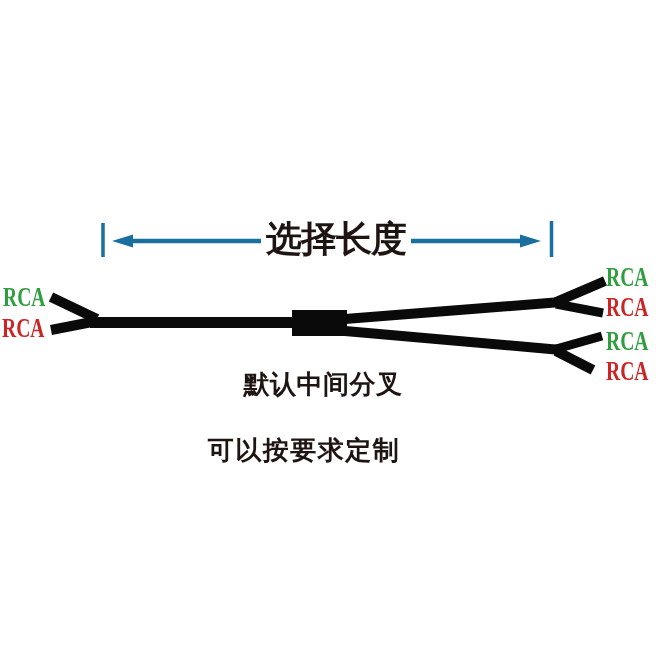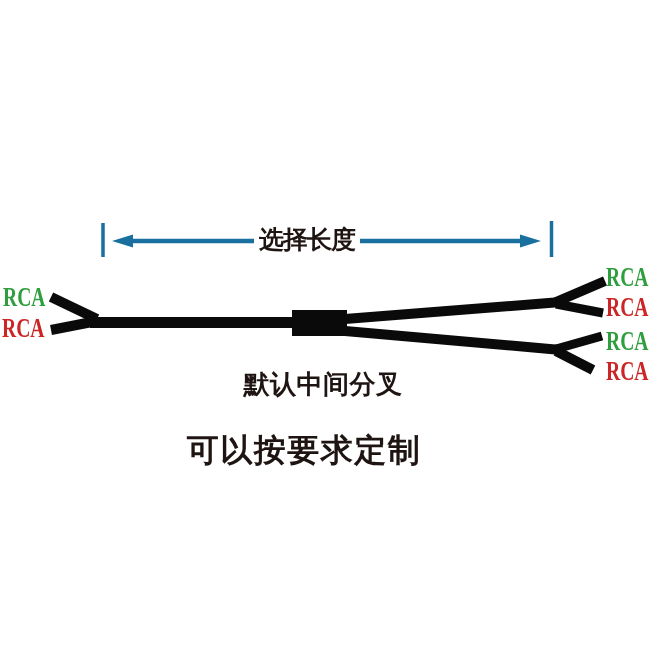--- a/index.html
+++ b/index.html
@@ -16,24 +16,24 @@
     position: absolute;
     left: 0; top: 0;
   }
   .arrow-part { stroke: var(--arrow, #196f9e); fill: none; }
   .arrow-fill { fill: var(--arrow, #196f9e); stroke: none; }
   .cable-part { stroke: var(--cable, #0a0a0a); fill: none; }
   .cable-fill { fill: var(--cable, #0a0a0a); stroke: none; }
 
   .length-label {
     position: absolute;
-    left: 307px;
+    left: 336px;
     top: 239px;
     transform: translate(-50%, -50%);
-    font-size: 25px;
+    font-size: 36px;
     font-weight: bold;
     letter-spacing: -1px;
     color: var(--text, #1e1412);
     background: var(--background, #ffffff);
     padding: 0 5px;
     white-space: nowrap;
   }
   .rca {
     position: absolute;
     font-family: "Liberation Serif", "DejaVu Serif", serif;
@@ -52,21 +52,21 @@
   .rca.rr2 { left: 606px; top: 357px; }
 
   .note {
     position: absolute;
     transform: translateX(-50%);
     font-weight: bold;
     color: var(--text, #1e1412);
     white-space: nowrap;
   }
   .note.n1 { left: 299px; top: 371px; font-size: 26px; line-height: 27px; letter-spacing: 0.5px; padding-left: 48px; }
-  .note.n2 { left: 304px; top: 436px; font-size: 32px; line-height: 28px; letter-spacing: 1.5px; }
+  .note.n2 { left: 304px; top: 436px; font-size: 26px; line-height: 28px; letter-spacing: 1.5px; }
 </style>
 </head>
 <body>
 
 <div class="canvas">
 
   <svg class="art" width="666" height="666" viewBox="0 0 666 666">
 
     <g>
       <line class="arrow-part" x1="103" y1="223" x2="103" y2="257" stroke-width="3.5"></line>

